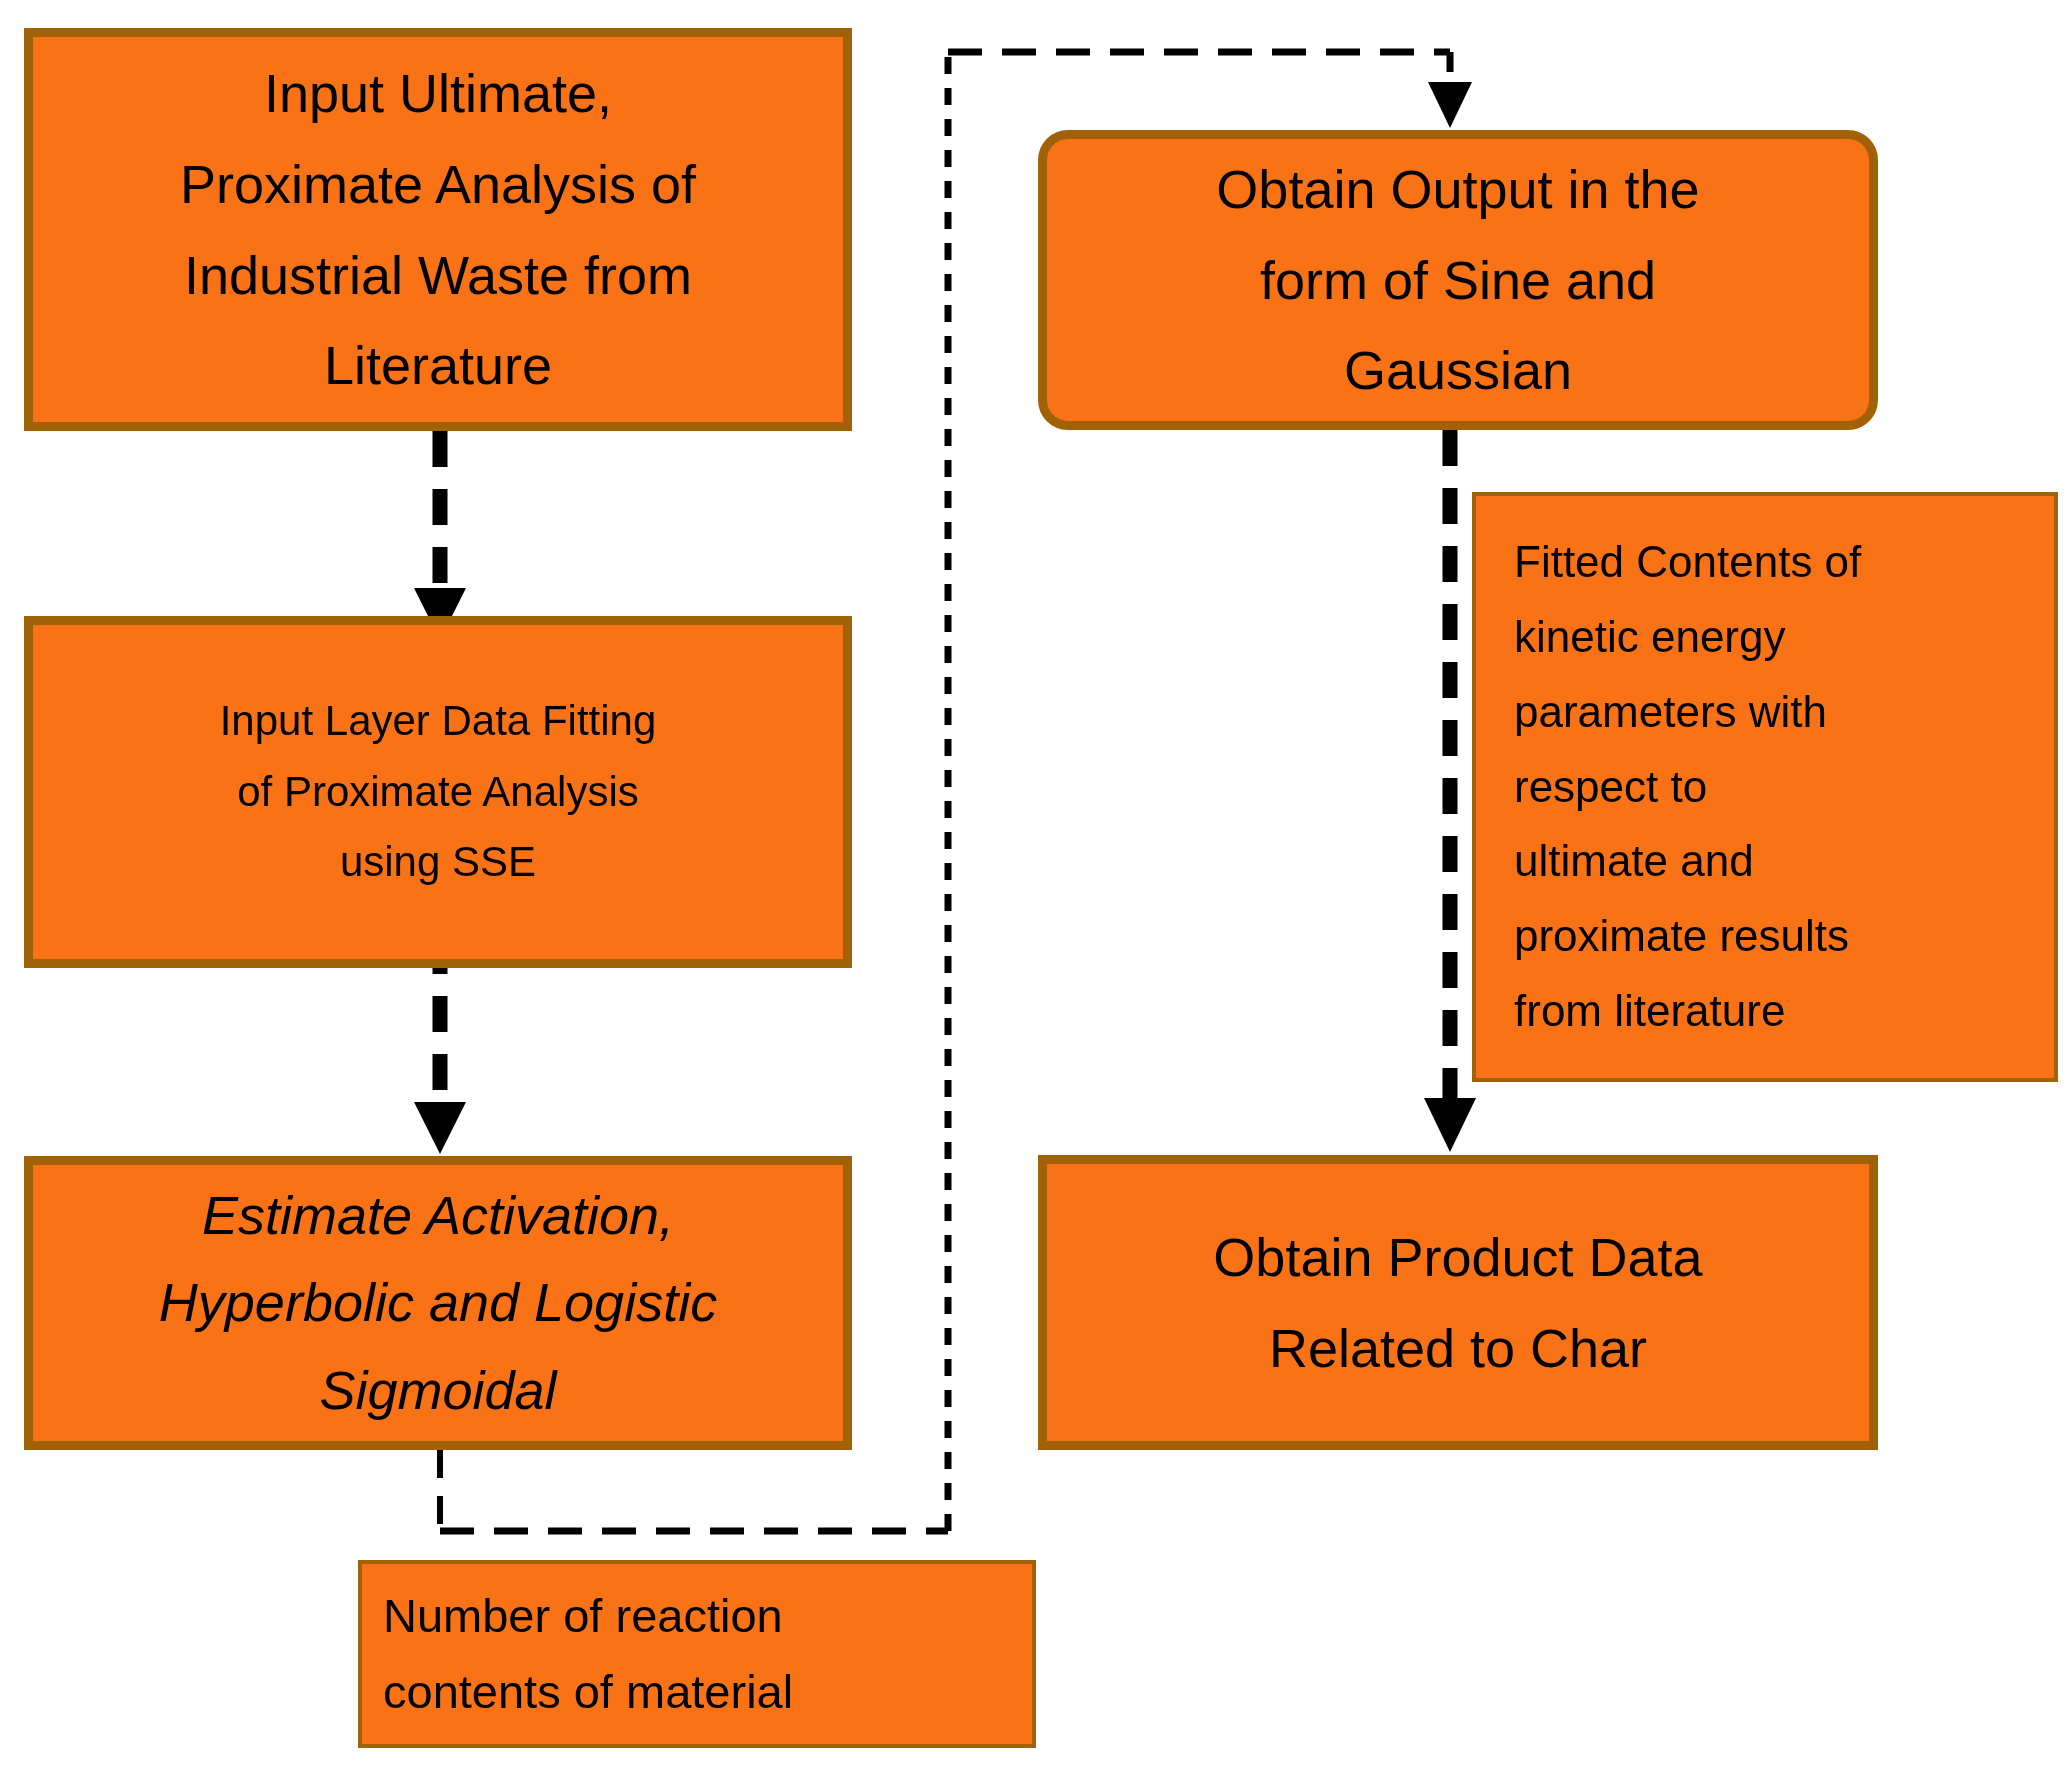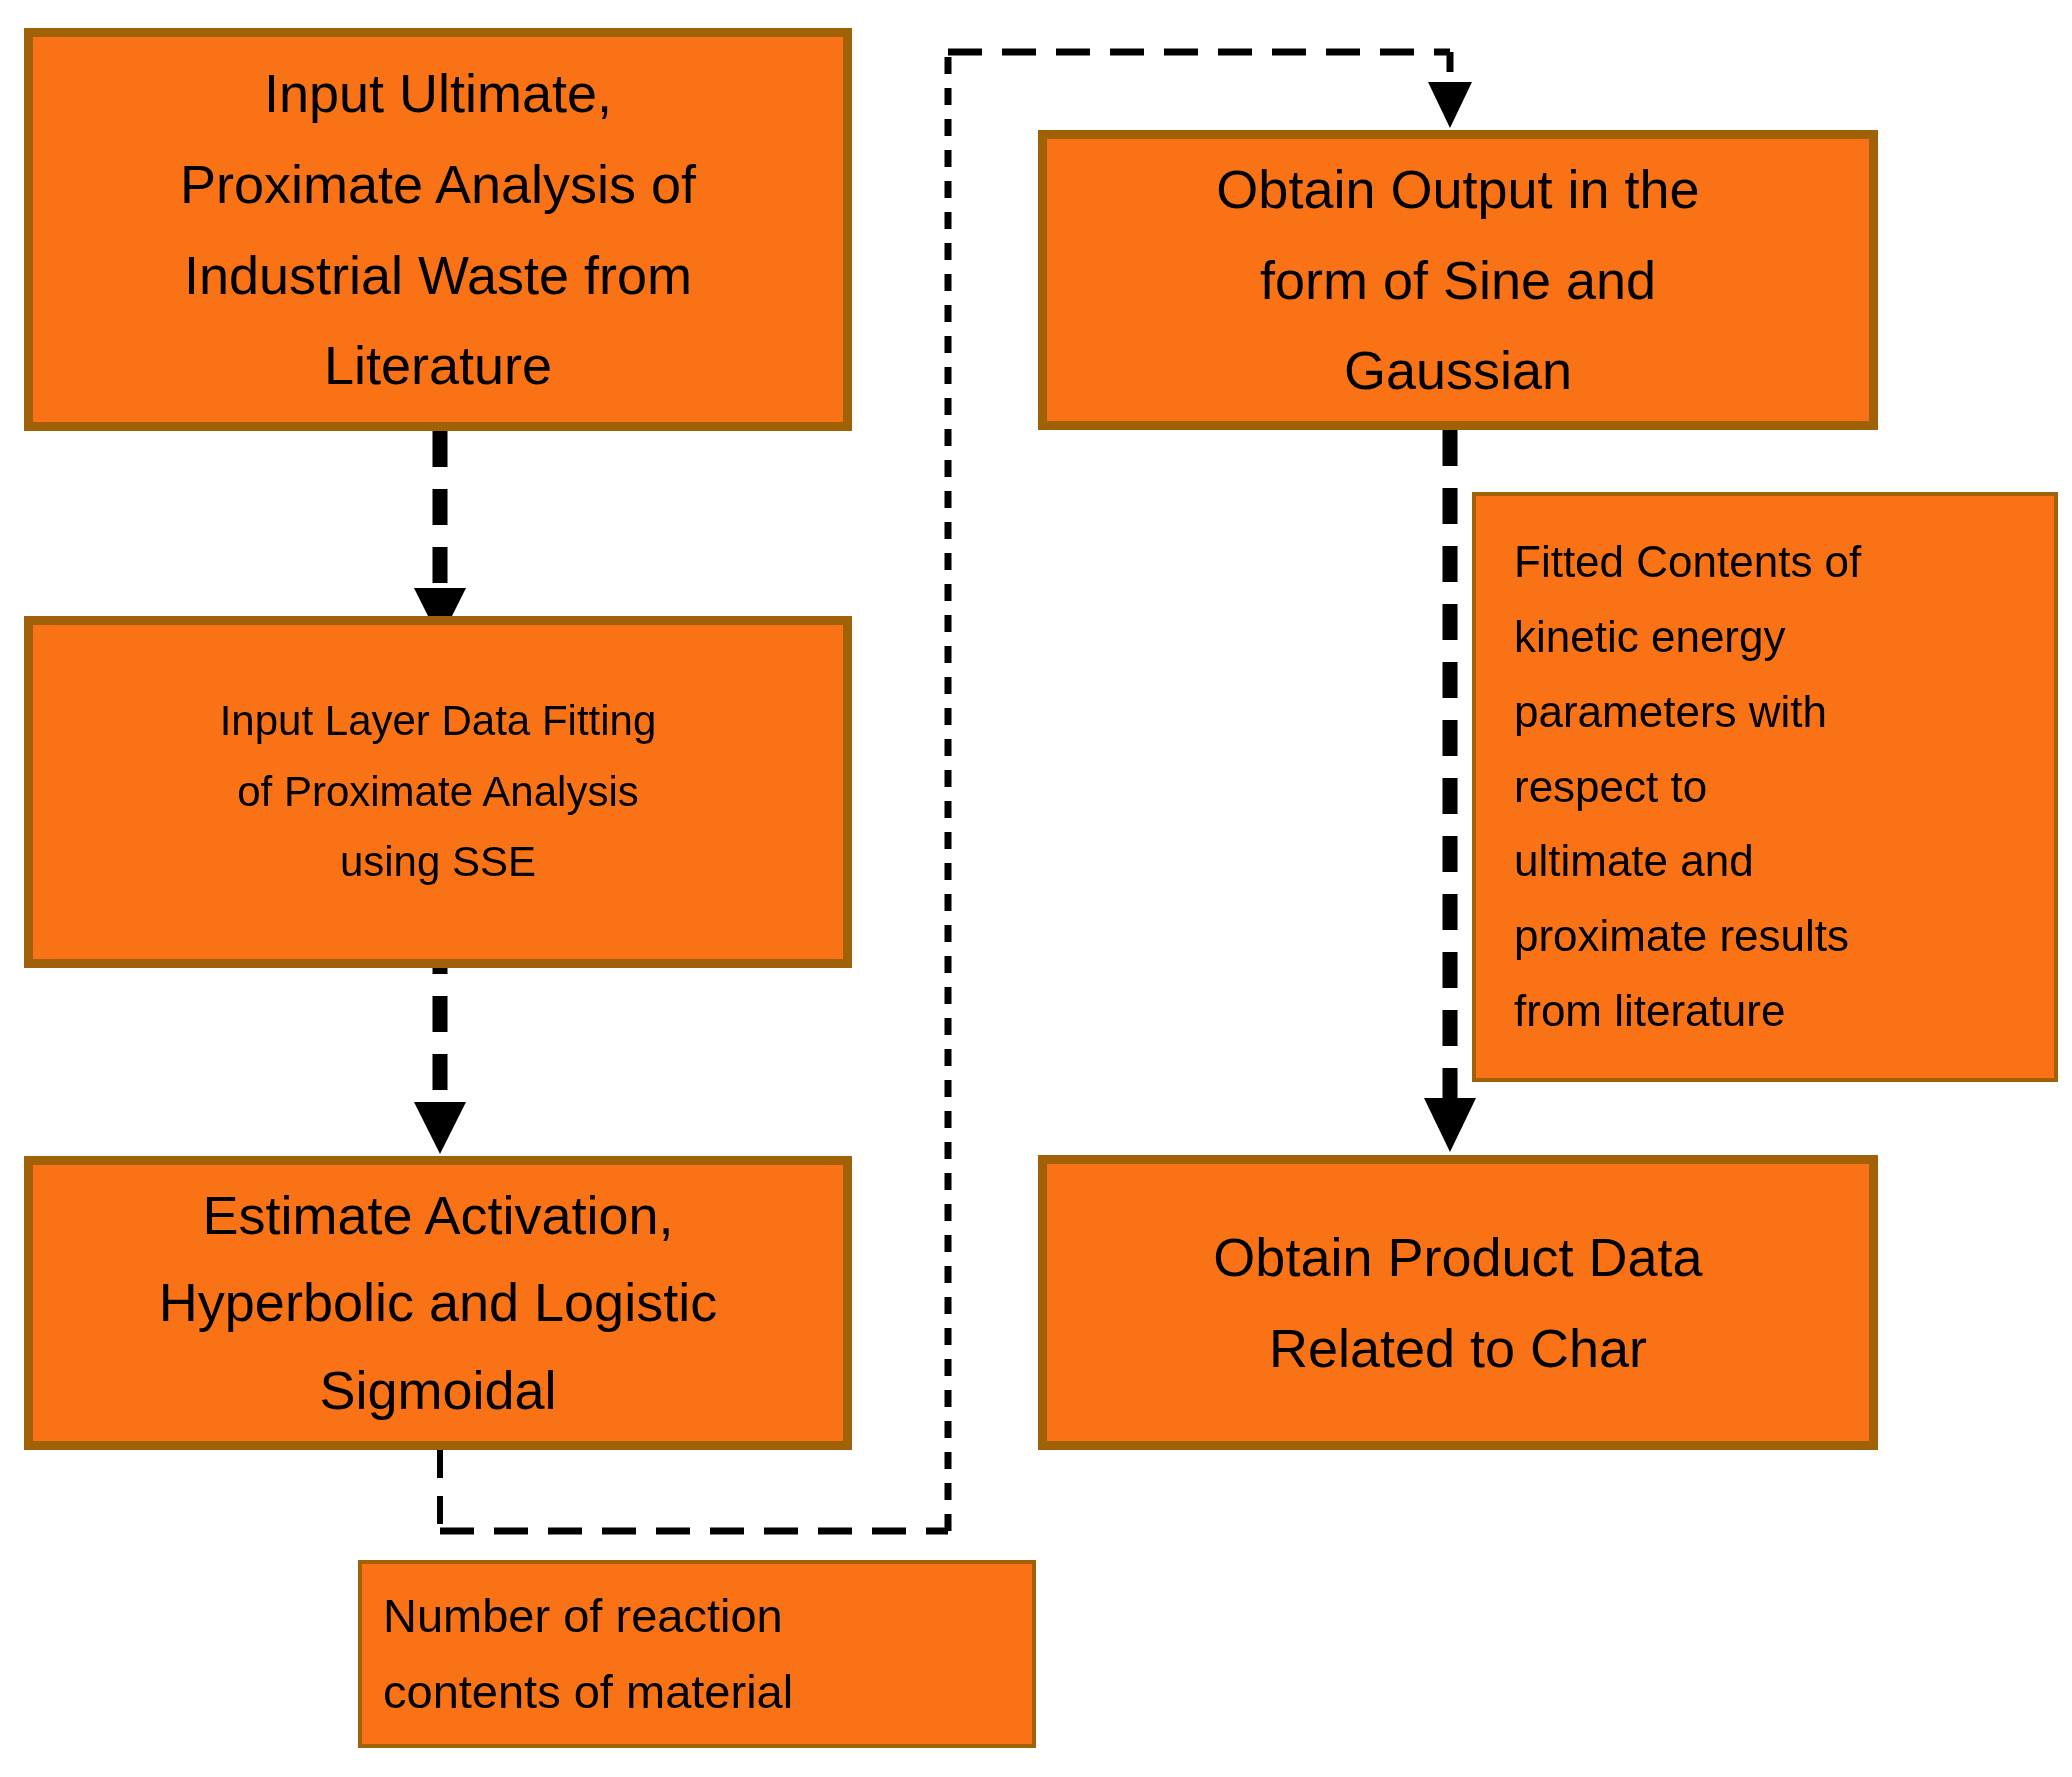--- a/index.html
+++ b/index.html
@@ -33,23 +33,23 @@
     text-align: center;
     white-space: pre-line;
     color: #000000;
   }
   .node.thin {
     border-width: 4px;
   }
   
   #node-input-ultimate   { left: 24px;  top: 28px;   width: 828px; height: 403px; font-size: 54px; line-height: 1.68; }
   #node-input-layer      { left: 24px;  top: 616px;  width: 828px; height: 352px; font-size: 42px; line-height: 1.68; }
-  #node-estimate         { left: 24px;  top: 1156px; width: 828px; height: 294px; font-size: 54px; line-height: 1.62; }
+  #node-estimate         { left: 24px;  top: 1156px; width: 828px; height: 294px; font-size: 54px; line-height: 1.62; font-style: italic; }
   
-  #node-obtain-output    { left: 1038px; top: 130px;  width: 840px; height: 300px; font-size: 54px; line-height: 1.68; }
+  #node-obtain-output    { left: 1038px; top: 130px;  width: 840px; height: 300px; font-size: 54px; line-height: 1.68; border-radius: 30px; }
   #node-obtain-product   { left: 1038px; top: 1155px; width: 840px; height: 295px; font-size: 54px; line-height: 1.68; }
   
   #node-fitted-contents  {
     left: 1472px; top: 492px; width: 586px; height: 590px;
     font-size: 44px; line-height: 1.70;
     justify-content: flex-start; align-items: center;
     text-align: left; padding-left: 38px; 
   }
   #node-number-reaction  {
     left: 358px; top: 1560px; width: 678px; height: 188px;

